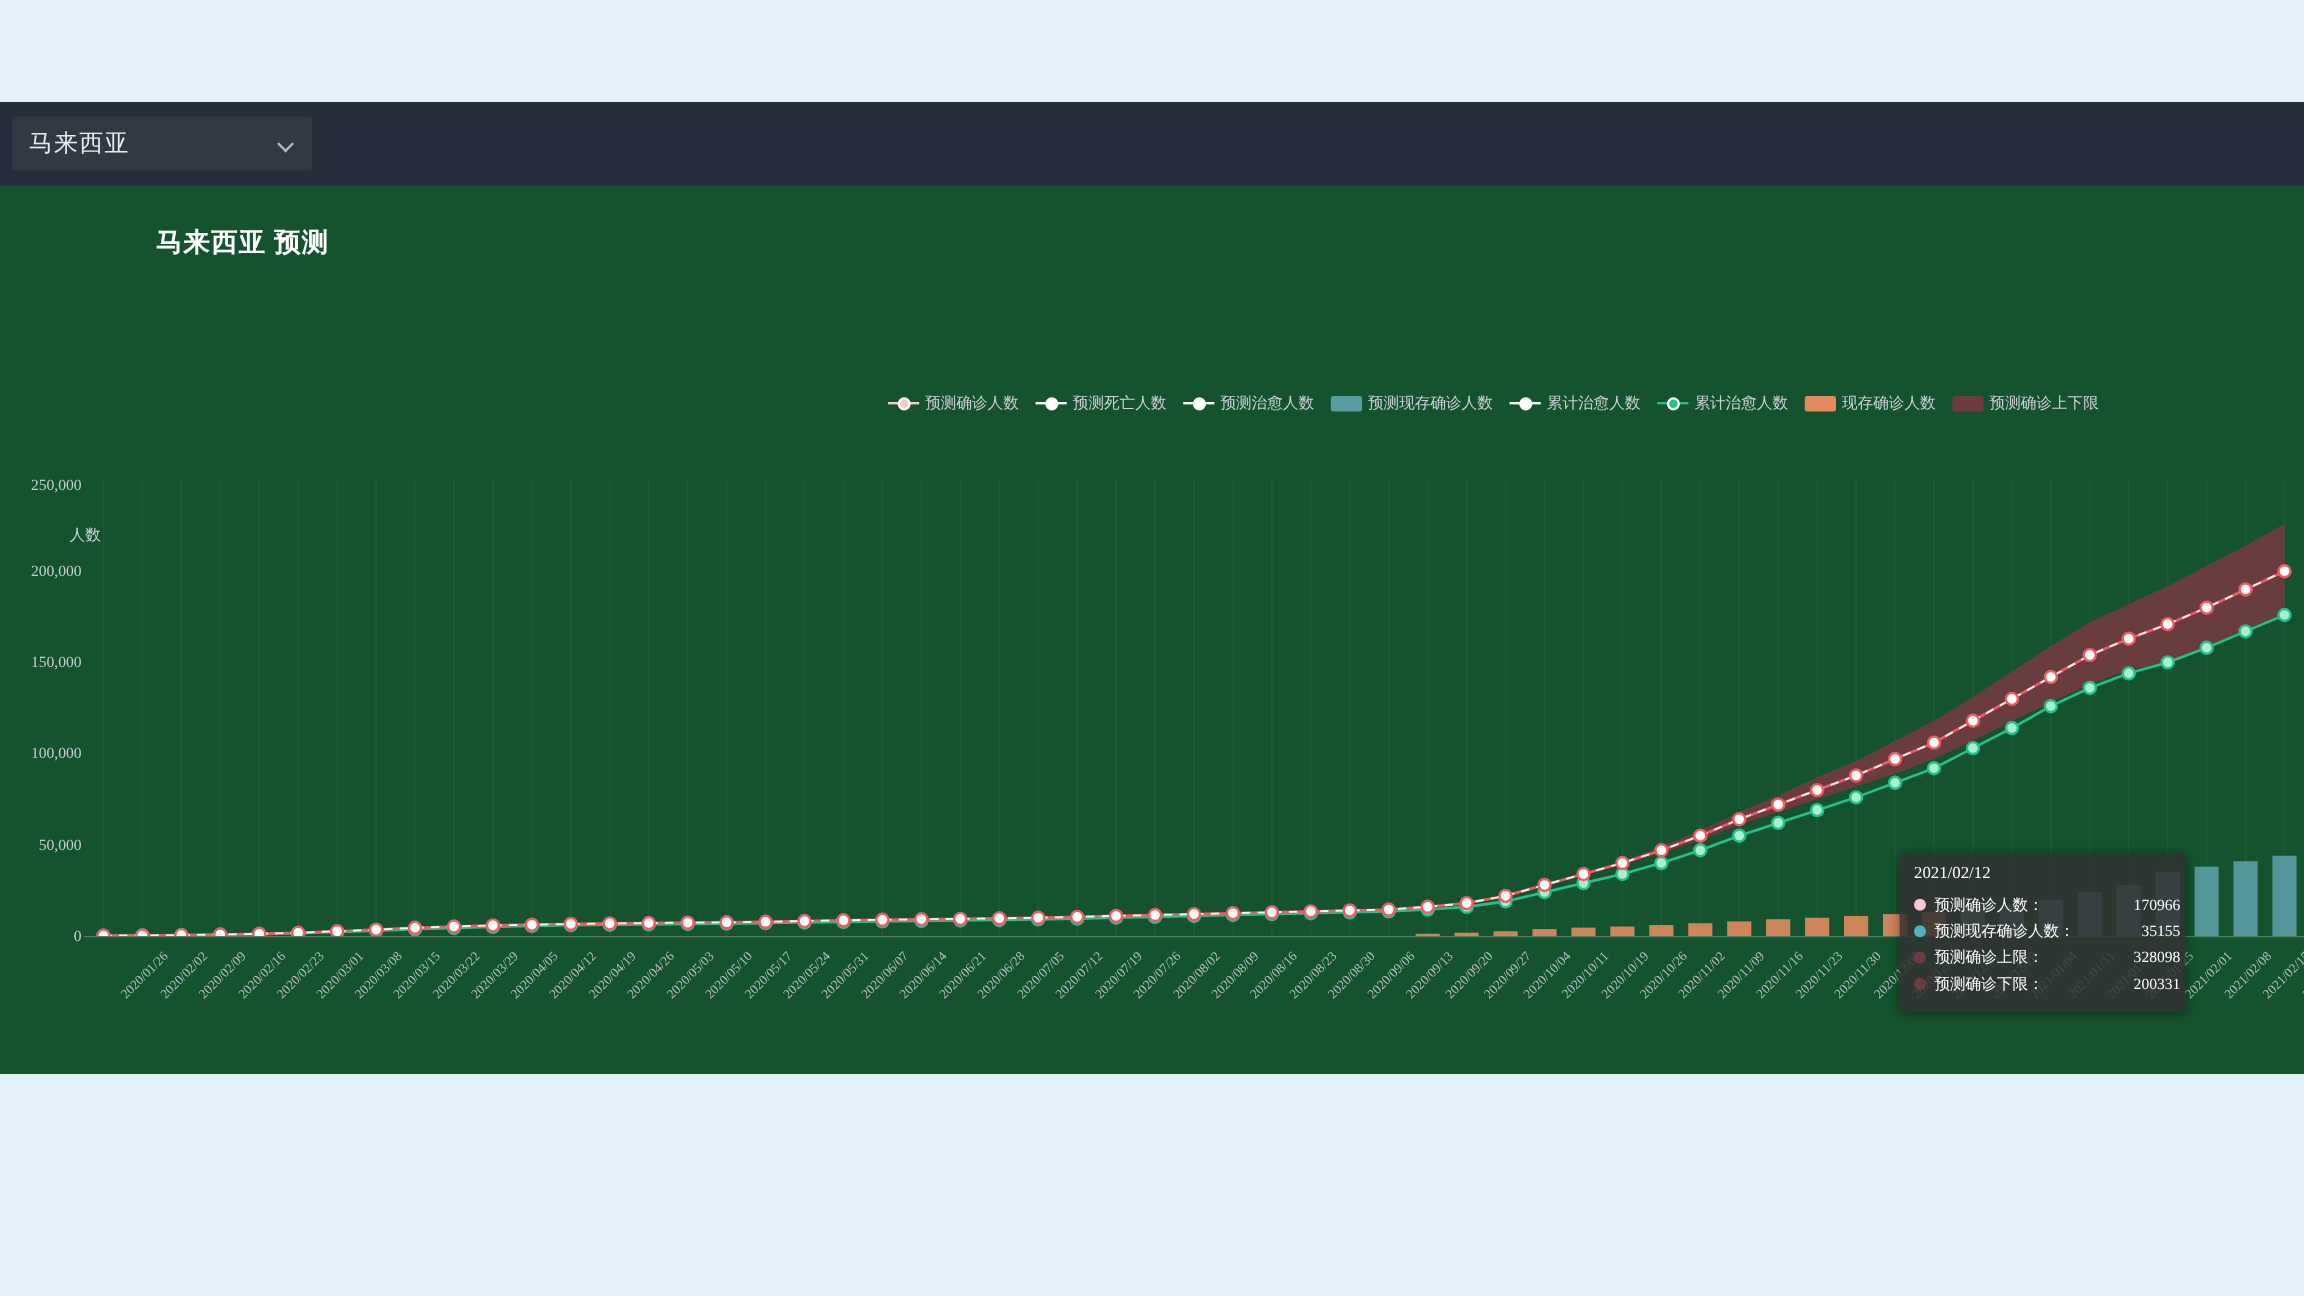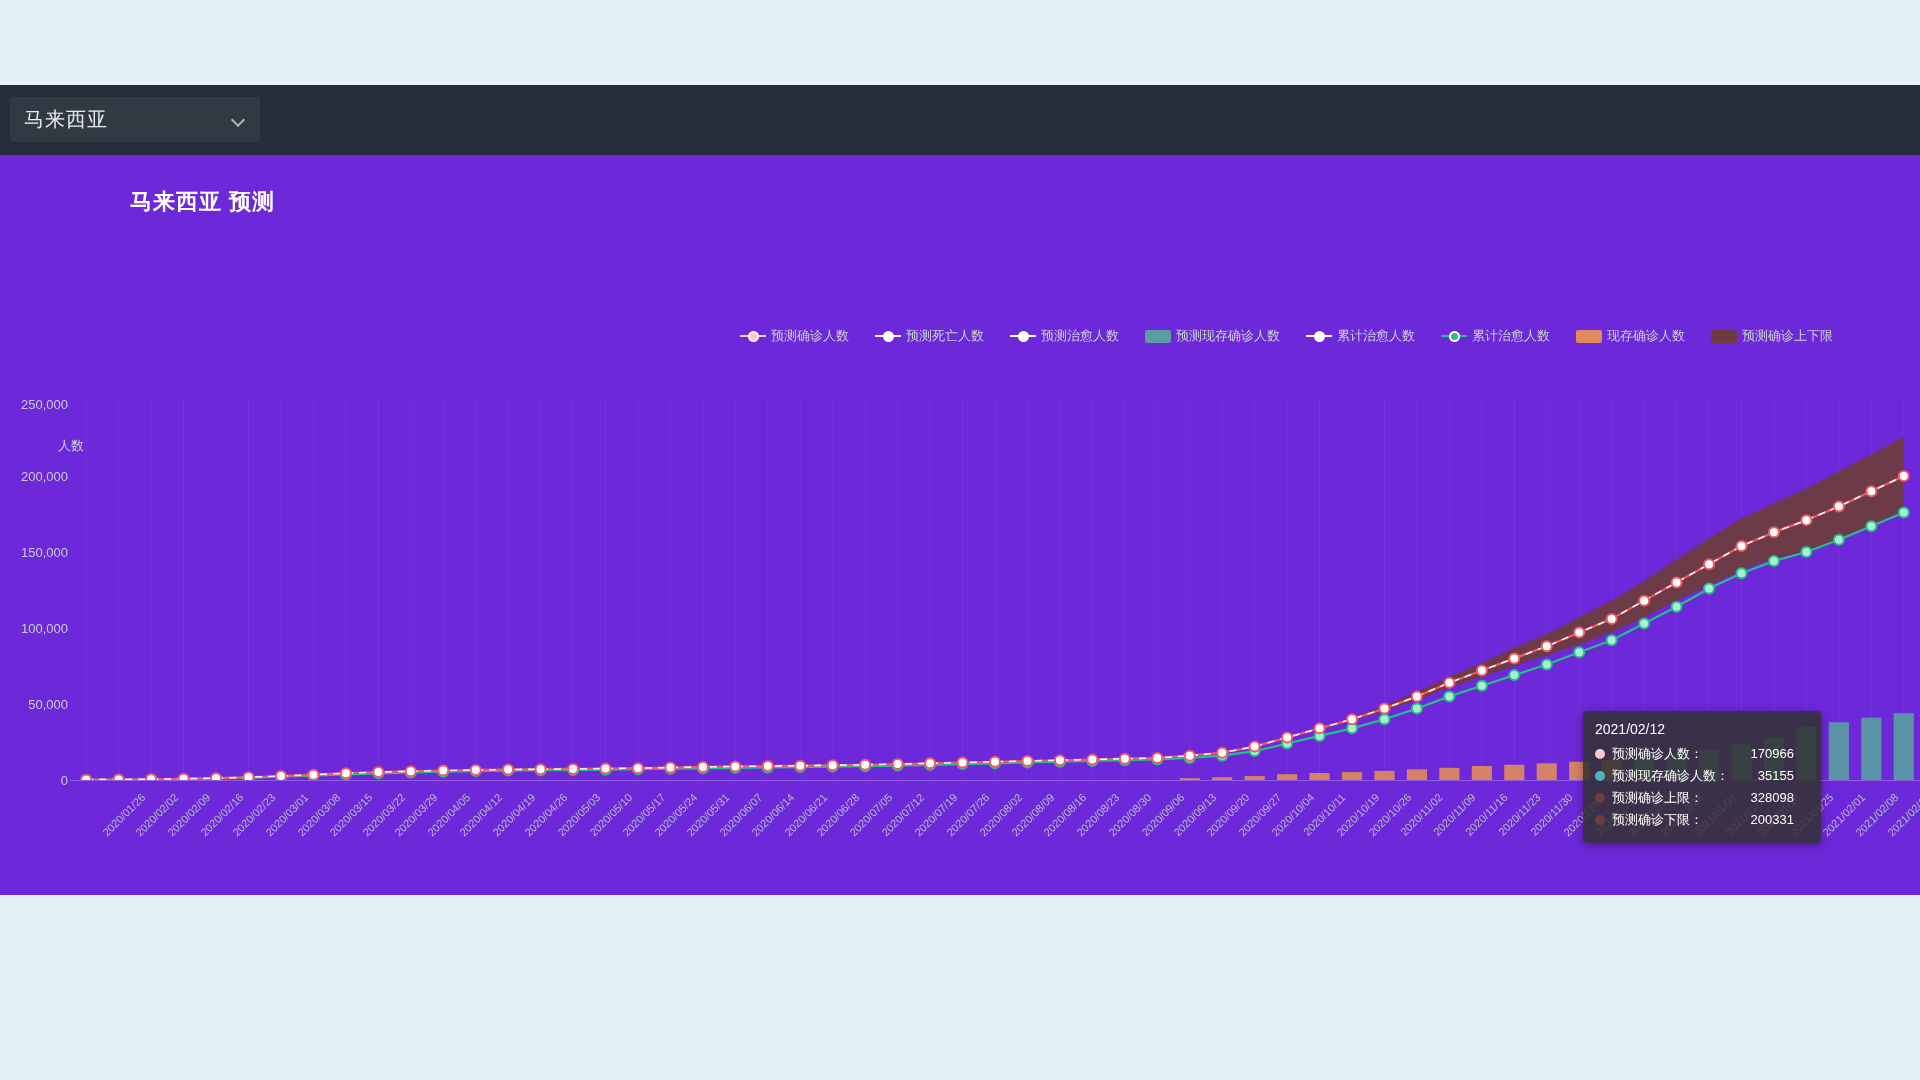--- a/index.html
+++ b/index.html
@@ -51,31 +51,32 @@
     background: #f2f3f5; color: #2b333f;
     font-size: 12px; font-weight: bold;
     display: flex; align-items: center; justify-content: center;
     cursor: pointer;
   }
 
   
   .chart-area {
     position: absolute; left: 0; top: 70px;
     width: 1920px; height: 740px;
-    background: #6d28d9;
+    background: #14532d;
+    font-family: Liberation Serif, serif;
   }
   .chart-title {
     position: absolute; left: 130px; top: 32px;
     color: #ffffff; font-size: 22px; font-weight: bold; letter-spacing: 1px;
   }
 
   
   .legend {
     position: absolute; left: 740px; top: 172px;
-    display: flex; align-items: center; gap: 26px;
+    display: flex; align-items: center; gap: 14px;
     white-space: nowrap;
   }
   .legend-item { display: flex; align-items: center; gap: 5px; cursor: pointer; }
   .legend-item .lg-text { color: #ccd1d9; font-size: 13px; }
   .lg-line {
     width: 26px; height: 14px; position: relative;
   }
   .lg-line .bar {
     position: absolute; left: 0; top: 6px; width: 26px; height: 2px;
   }
@@ -116,21 +117,21 @@
     transform: rotate(-45deg);
     white-space: nowrap;
     text-align: right;
   }
 
   
   .tooltip {
     position: absolute; left: 1583px; top: 556px;
     background: rgba(50,50,50,0.86);
     border-radius: 4px;
-    padding: 10px 27px 12px 12px;
+    padding: 10px 4px 12px 12px;
     min-width: 238px;
     z-index: 40;
     box-shadow: 0 2px 10px rgba(0,0,0,0.35);
   }
   .tt-date { color: #ffffff; font-size: 14px; margin-bottom: 6px; }
   .tt-row {
     display: flex; align-items: center; gap: 7px;
     color: #ffffff; font-size: 13px; line-height: 22px;
     white-space: nowrap;
   }

